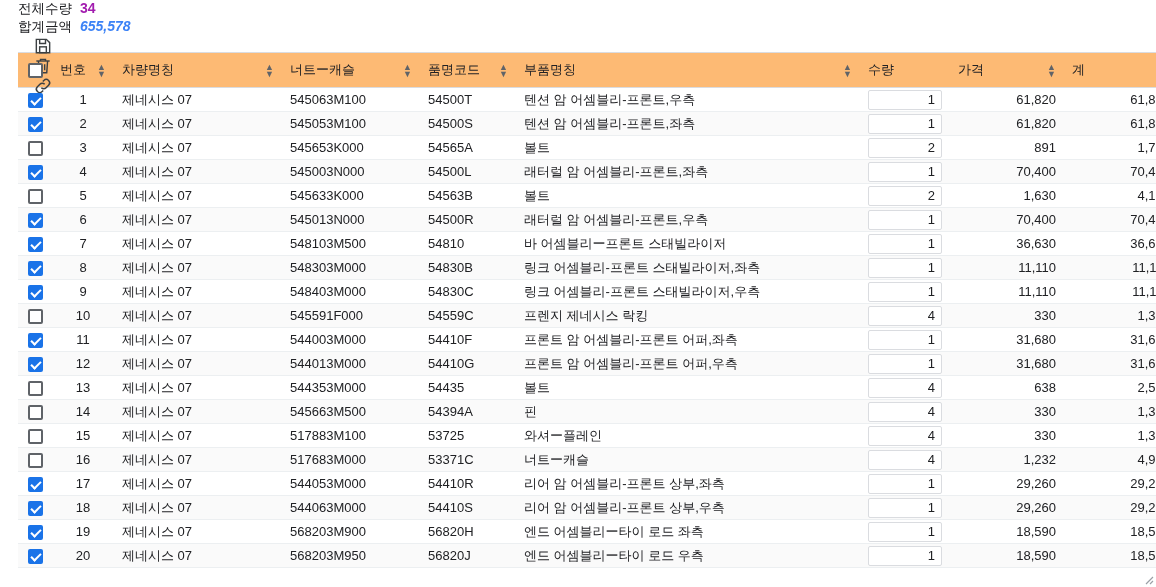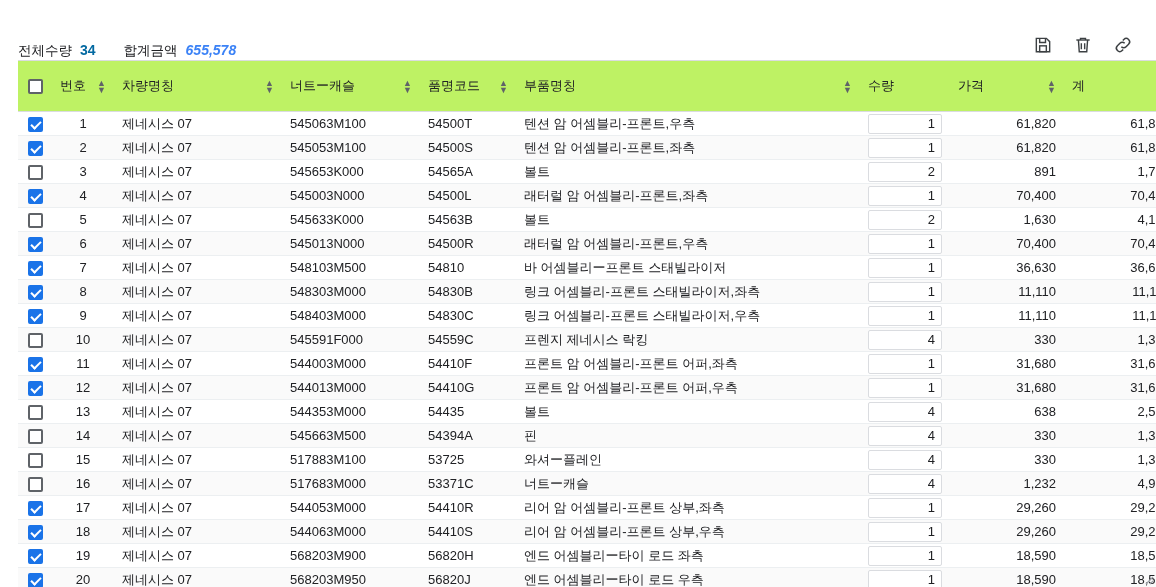--- a/index.html
+++ b/index.html
@@ -9,27 +9,28 @@
     background: #ffffff;
     font-family: "Liberation Sans", sans-serif;
     color: #1f1f1f;
     overflow: hidden;
   }
   .wrap { width: 1156px; height: 587px; position: relative; }
 
   
   .topbar {
     display: flex;
-    align-items: flex-end;
-    height: 60px;
+    align-items: flex-start;
+    height: 52px;
     padding: 0 18px 0 18px;
+    flex-direction: column;
   }
   .summary-group { display: flex; align-items: baseline; gap: 8px; margin-right: 28px; }
   .summary-label { font-size: 13.5px; color: #202124; }
-  .summary-value { font-size: 14px; font-weight: bold; color: #0369a1; }
+  .summary-value { font-size: 14px; font-weight: bold; color: #a21caf; }
   .summary-value.accent { color: #3b82f6; font-style: italic; }
   .topbar-spacer { flex: 1; }
   .icon-btn {
     width: 30px; height: 30px;
     display: flex; align-items: center; justify-content: center;
     margin-left: 10px;
     cursor: pointer;
     color: #3c4043;
   }
   .icon-btn svg { display: block; }
@@ -38,28 +39,28 @@
   .table-area {
     padding: 0 18px;
   }
   table.grid {
     width: 1120px;
     border-collapse: collapse;
     table-layout: fixed;
     font-size: 13px;
   }
   table.grid thead th {
-    background: #bef264;
+    background: #fdba74;
     height: 28px;
     font-weight: normal;
     font-size: 13px;
     color: #202124;
     border-top: 1px solid #dadce0;
     border-bottom: 1px solid #dadce0;
-    padding: 16px 8px;
+    padding: 8px 8px;
     white-space: nowrap;
   }
   th .th-inner { display: flex; align-items: center; gap: 4px; }
   th .th-inner.center { justify-content: center; }
   th .th-inner.spread { justify-content: space-between; }
   .sort-ic {
     font-size: 9px;
     line-height: 9px;
     color: #5f6368;
     display: inline-flex;

